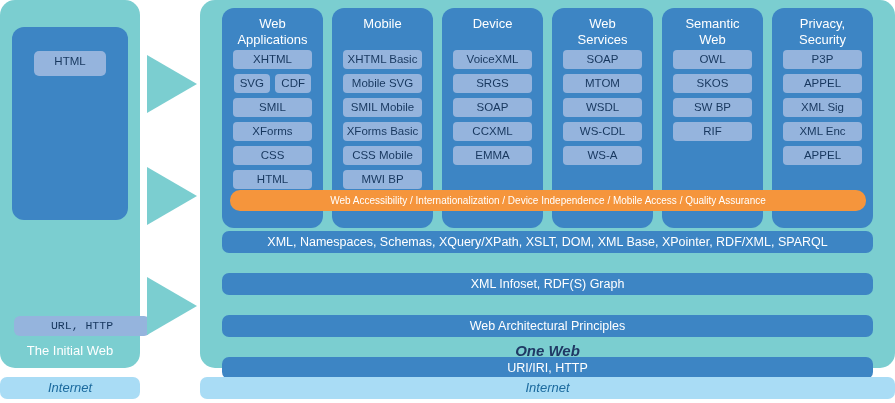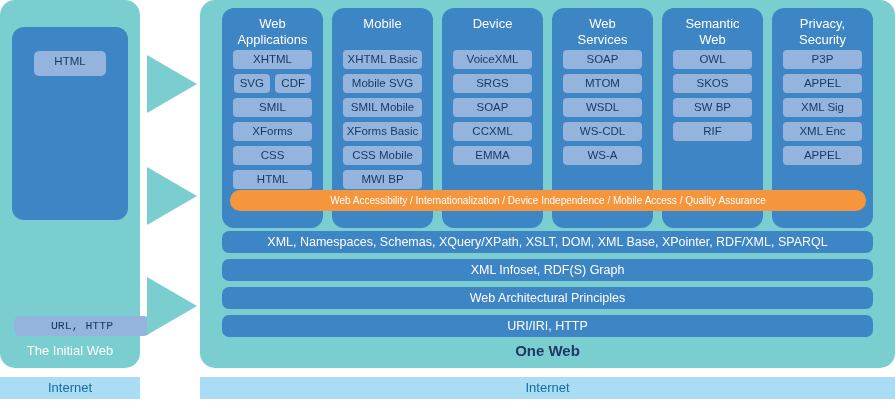--- a/index.html
+++ b/index.html
@@ -70,34 +70,34 @@
   }
   .chip-row .chip:only-child{width:78%;}
   .chip-row .chip:not(:only-child){width:36%;}
   .orange-bar{
     position:absolute;left:30px;right:29px;top:190px;height:21px;
     background:var(--orange);border-radius:10px;
     color:#ffffff;font-size:10px;line-height:21px;text-align:center;white-space:nowrap;
   }
   .bars{
     position:absolute;left:22px;top:231px;width:651px;
-    display:flex;flex-direction:column;gap:6px;
+    display:flex;flex-direction:column;gap:20px;
   }
   .bar{
     height:22px;background:var(--column-blue);border-radius:7px;
     color:#ffffff;font-size:12.5px;line-height:22px;text-align:center;white-space:nowrap;
   }
   .one-web{
     position:absolute;left:0;top:342px;width:100%;text-align:center;
-    color:var(--one-web-text);font-size:15px;font-weight:bold;
+    color:var(--one-web-text);font-size:15px;font-weight:bold;font-style:italic;
   }
   
   .internet-bar{
     position:absolute;top:377px;height:22px;background:var(--internet-bar);
-    border-radius:0;color:var(--internet-text);font-size:13px;line-height:22px;text-align:center;
+    border-radius:7px;color:var(--internet-text);font-size:13px;line-height:22px;text-align:center;font-style:italic;
   }
   .internet-left{left:0;width:140px;}
   .internet-right{left:200px;width:695px;}
 </style>
 </head>
 <body>
 
 <div class="canvas">
 
   <div class="left-panel">

